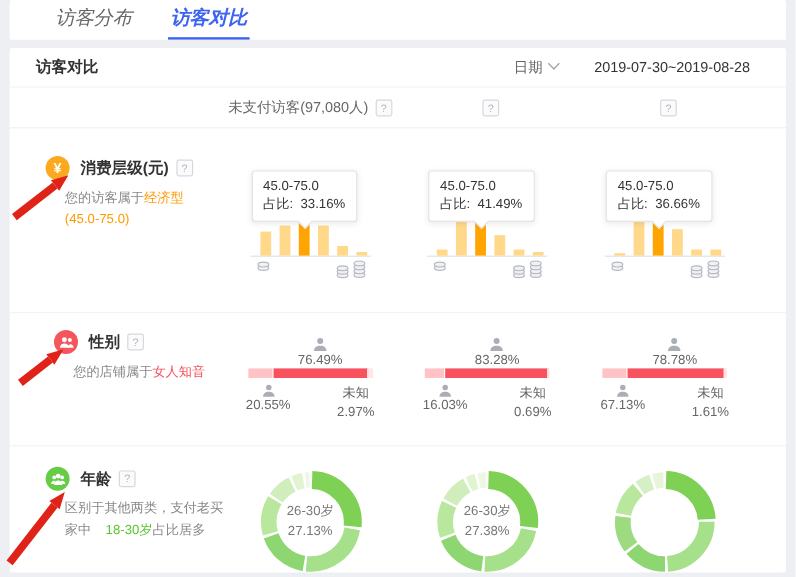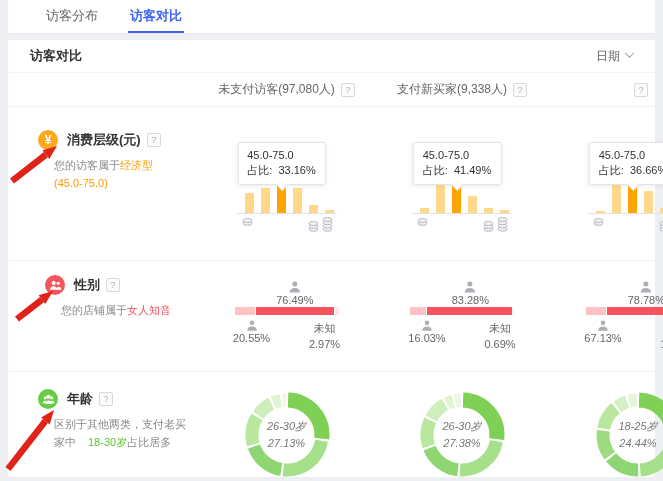--- a/index.html
+++ b/index.html
@@ -1,26 +1,26 @@
 <!DOCTYPE html>
 <html><head>
 <meta charset="utf-8">
 <style>
   html,body{margin:0;padding:0;}
   body{width:663px;height:481px;background:#edeff3;font-family:"Liberation Sans","DejaVu Sans",sans-serif;overflow:hidden;position:relative;}
   .tabbar{position:absolute;left:8px;right:8px;top:0;height:33px;background:#fff;border-bottom:1px solid #e9e9ec;border-radius:2px 2px 0 0;display:flex;align-items:stretch;padding-left:36px;}
-  .tab{font-size:13px;color:#666;display:flex;align-items:center;margin-right:28px;cursor:pointer;border-bottom:2px solid transparent;padding:0 2px;}
+  .tab{font-size:16px;color:#666;display:flex;align-items:center;margin-right:28px;cursor:pointer;border-bottom:2px solid transparent;padding:0 2px;font-style:italic;}
   .tab.active{color:#3d63f0;font-weight:bold;border-bottom-color:#3d63f0;}
   .panel{position:absolute;left:8px;right:8px;top:40px;height:437px;background:#fff;border-radius:2px;}
   .panel-header{height:32px;display:flex;align-items:center;padding:0 22px;border-bottom:1px solid #f2f3f6;}
   .panel-title{font-size:13px;font-weight:bold;color:#333;}
   .date-ctrl{margin-left:auto;font-size:12px;color:#666;display:flex;align-items:center;cursor:pointer;}
   .chev{width:6px;height:6px;border-right:1.4px solid #9aa0a8;border-bottom:1.4px solid #9aa0a8;transform:rotate(45deg) translate(-1px,-1px);margin-left:6px;margin-top:-3px;}
   .date-range{font-size:12px;color:#333;margin-left:30px;margin-right:8px;cursor:pointer;}
-  .grid{display:grid;grid-template-columns:177px 147px 148px 148px;gap:28px;}
+  .grid{display:grid;grid-template-columns:177px 147px 148px 148px;}
   .colheads{height:33px;border-bottom:1px solid #eef0f3;}
   .colhead{display:flex;align-items:center;justify-content:center;font-size:12px;color:#666;}
   .help{display:inline-flex;align-items:center;justify-content:center;width:12px;height:12px;border:1px solid #d6d8dd;border-radius:2px;background:#fbfbfc;color:#b0b3ba;font-size:9px;margin-left:6px;flex:none;}
   .row{position:relative;}
   .row-consume{height:153px;}
   .row-gender{height:110px;border-top:1px solid #f2f3f6;}
   .row-age{height:108px;border-top:1px solid #f2f3f6;}
   .labelcell{padding:0 0 0 30px;}
   .secline{display:flex;align-items:center;}
   .secicon{width:20px;height:20px;border-radius:50%;display:flex;align-items:center;justify-content:center;flex:none;}
@@ -59,49 +59,49 @@
   .gseg{height:100%;}
   .seg-male{background:#ffc3c6;border-right:1px solid #fff;}
   .seg-female{background:#f9525f;border-right:1px solid #fff;}
   .seg-unknown{background:#ffe6e8;}
   .g-male{position:absolute;top:59px;left:-6px;width:46px;text-align:center;font-size:11px;color:#666;}
   .g-unknown{position:absolute;top:59px;right:-10px;width:48px;text-align:center;font-size:11px;color:#666;line-height:16px;}
   .person-svg{display:block;margin:0 auto;}
   .g-male .person-svg{margin-bottom:1px;}
   
   .donut-wrap{position:absolute;left:50%;transform:translateX(-50%);top:18px;width:90px;height:90px;}
-  .donut-center{position:absolute;left:0;right:0;top:50%;transform:translateY(-50%);text-align:center;font-size:11px;color:#777;line-height:17px;font-style:italic;}
+  .donut-center{position:absolute;left:0;right:0;top:50%;transform:translateY(-50%);text-align:center;font-size:11px;color:#777;line-height:17px;}
   
   .arrows{position:absolute;left:0;top:0;width:663px;height:481px;pointer-events:none;z-index:5;}
 </style>
 </head>
 <body>
 
 <div class="tabbar">
   <div class="tab">访客分布</div>
   <div class="tab active">访客对比</div>
 </div>
 
 <div class="panel">
   <div class="panel-header">
     <div class="panel-title">访客对比</div>
     <div class="date-ctrl">
       <span>日期</span>
       <span class="chev"></span>
     </div>
+    <div class="date-range">2019-07-30~2019-08-28</div>
   </div>
 
   <div class="grid colheads">
     <div></div>
     <div class="colhead">
       <span>未支付访客(97,080人)</span>
       <span class="help">?</span>
     </div>
     <div class="colhead">
-      <span>支付新买家(9,338人)</span>
       <span class="help">?</span>
     </div>
     <div class="colhead">
       <span class="help">?</span>
     </div>
   </div>
 
   <div class="grid row row-consume">
     <div class="labelcell">
       <div class="secline">
@@ -387,24 +387,20 @@
       <div class="donut-wrap">
         <svg width="90" height="90" viewBox="0 0 90 90">
             <path d="M 46.07 10.02 A 35 35 0 0 1 79.92 42.70" fill="none" stroke="#7fd155" stroke-width="15"></path>
             <path d="M 80.00 44.84 A 35 35 0 0 1 47.30 79.92" fill="none" stroke="#a6e08a" stroke-width="13"></path>
             <path d="M 45.16 80.00 A 35 35 0 0 1 18.10 67.39" fill="none" stroke="#8ed671" stroke-width="13"></path>
             <path d="M 16.78 65.70 A 35 35 0 0 1 10.26 40.71" fill="none" stroke="#9edb80" stroke-width="13"></path>
             <path d="M 10.59 38.60 A 35 35 0 0 1 22.61 18.10" fill="none" stroke="#b9e79e" stroke-width="13"></path>
             <path d="M 24.30 16.78 A 35 35 0 0 1 34.09 11.74" fill="none" stroke="#d6f0c5" stroke-width="13"></path>
             <path d="M 36.14 11.14 A 35 35 0 0 1 43.93 10.02" fill="none" stroke="#e7f6da" stroke-width="13"></path>
           </svg>
-        <div class="donut-center">
-          <div>18-25岁</div>
-          <div>24.44%</div>
-        </div>
       </div>
     </div>
   </div>
 </div>
 
 <svg class="arrows" width="663" height="481" viewBox="0 0 663 481">
   <g stroke="#e02318" fill="#e02318">
     <line x1="12" y1="181" x2="45.9" y2="154.6" stroke-width="6.5"></line>
     <polygon points="57,146 49.3,158.9 42.5,150.3" stroke="none"></polygon>
   </g>

